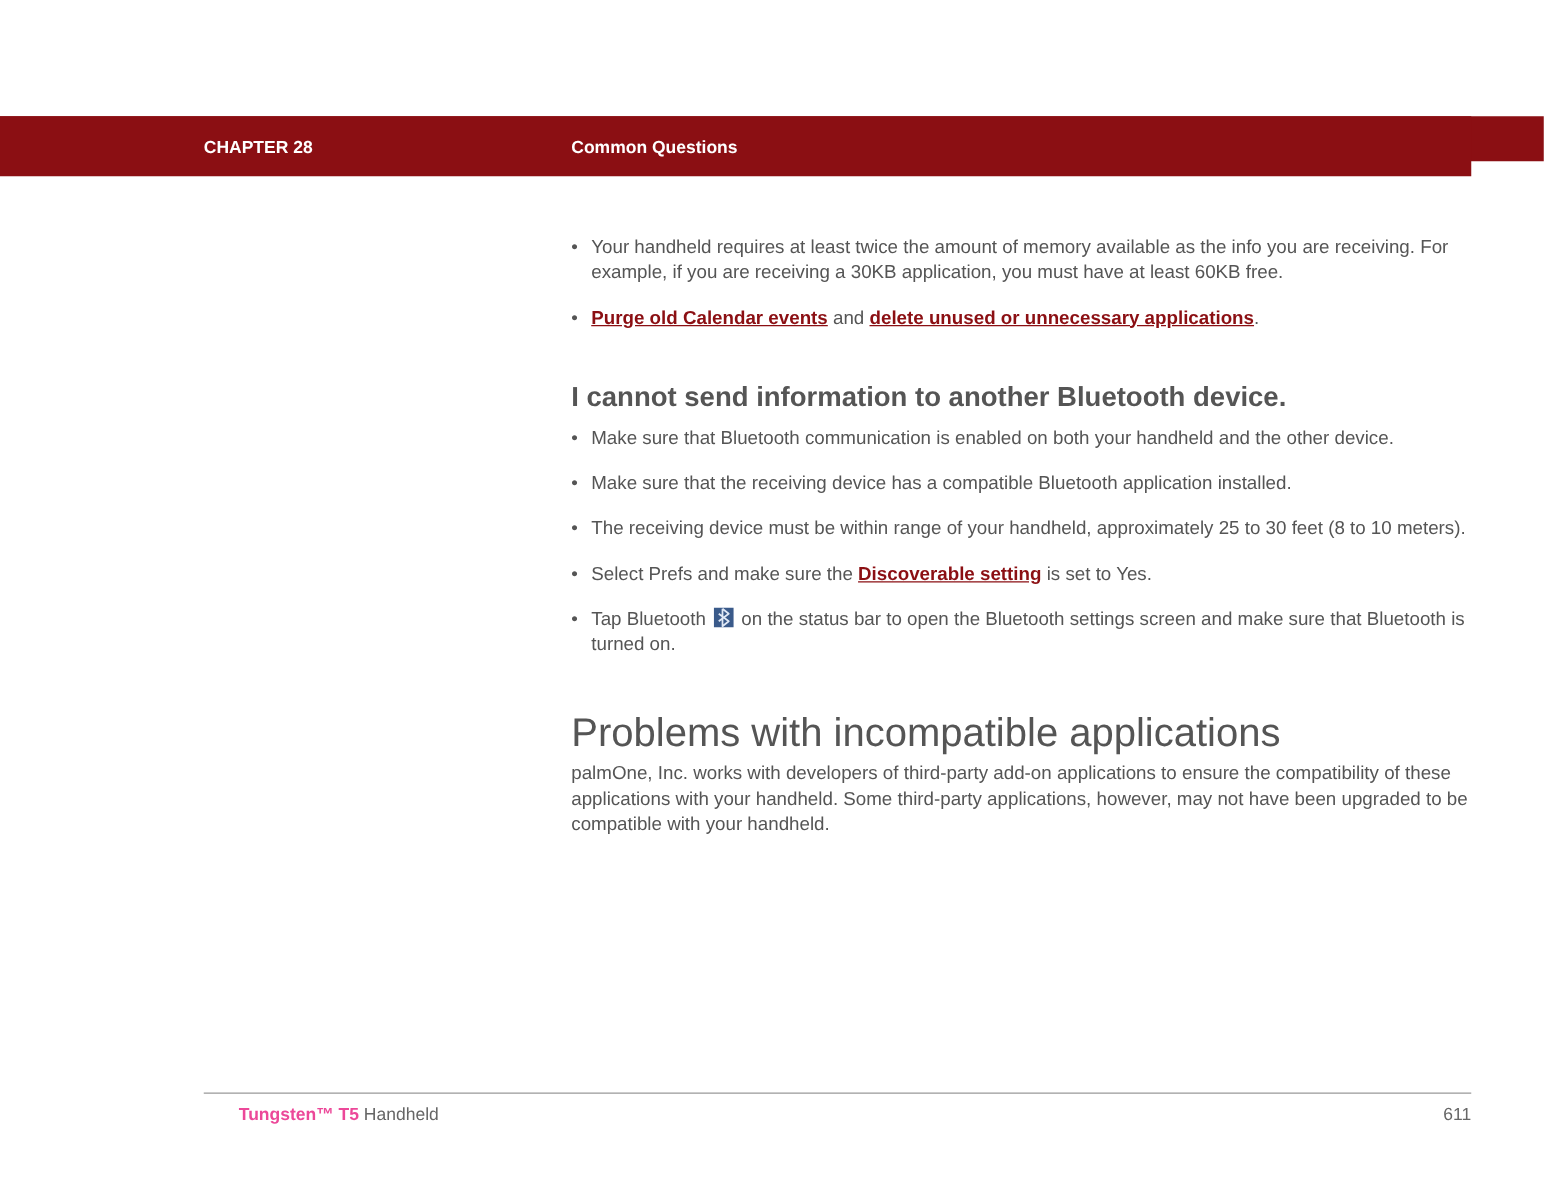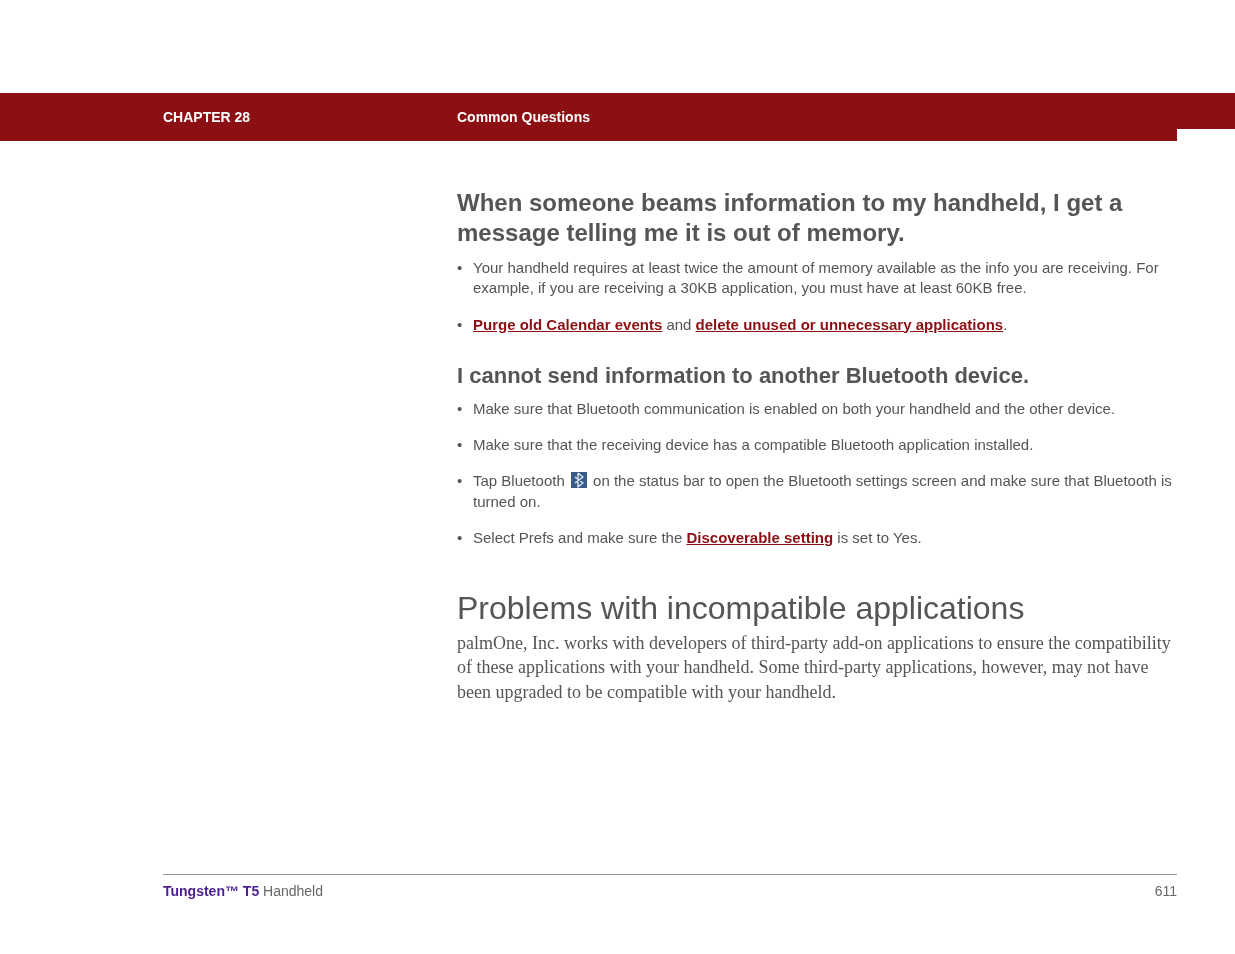--- a/index.html
+++ b/index.html
@@ -44,21 +44,21 @@
     font-size: 24px;
     font-weight: 700;
     color: #555;
     line-height: 1.25;
     margin-bottom: 10px;
   }
   .section-heading {
     font-size: 22px;
     font-weight: 700;
     color: #555;
-    margin-top: 28px;
+    margin-top: 40px;
     margin-bottom: 10px;
   }
   .big-heading {
     font-size: 32px;
     font-weight: 400;
     color: #555;
     margin-top: 42px;
     margin-bottom: 4px;
   }
   ul.bullets { list-style: none; margin-bottom: 8px; }
@@ -71,25 +71,24 @@
     margin-bottom: 16px;
   }
   ul.bullets > li::before {
     content: "•";
     position: absolute;
     left: 0;
     top: 0;
     color: #555;
   }
   .body-para {
-    font-size: 18px;
+    font-size: 15px;
     line-height: 1.35;
     color: #555;
     margin-bottom: 18px;
-    font-family: Liberation Serif, serif;
   }
   .link {
     color: #8b0f13;
     font-weight: 700;
     text-decoration: underline;
   }
   .bt-icon {
     display: inline-block;
     width: 16px;
     height: 16px;
@@ -101,57 +100,57 @@
     left: 163px;
     width: 1014px;
     bottom: 55px;
     border-top: 1px solid #999;
     padding-top: 8px;
     display: flex;
     justify-content: space-between;
     font-size: 14px;
     color: #666;
   }
-  .footer .product strong { font-weight: 700; color: #4c1d95; }
+  .footer .product strong { font-weight: 700; color: #ec4899; margin-left: 28px; }
 </style>
 </head>
 <body>
 
 <div class="header-bar">
   <div class="header-inner">
     <span class="chapter-label">CHAPTER 28</span>
     <span class="section-label">Common Questions</span>
   </div>
 </div>
 
 <div class="content">
 
-  <div class="question-heading">When someone beams information to my handheld, I get a message telling me it is out of memory.</div>
   <ul class="bullets">
     <li>Your handheld requires at least twice the amount of memory available as the info you are receiving. For example, if you are receiving a 30KB application, you must have at least 60KB free.</li>
     <li>
       <a class="link">Purge old Calendar events</a><span> and </span><a class="link">delete unused or unnecessary applications</a><span>.</span>
     </li>
   </ul>
 
   <div class="section-heading">I cannot send information to another Bluetooth device.</div>
   <ul class="bullets">
     <li>Make sure that Bluetooth communication is enabled on both your handheld and the other device.</li>
     <li>Make sure that the receiving device has a compatible Bluetooth application installed.</li>
+    <li>The receiving device must be within range of your handheld, approximately 25 to 30 feet (8 to 10 meters).</li>
   </ul>
 
   <ul class="bullets">
+    <li>
+      <span>Select Prefs and make sure the </span><a class="link">Discoverable setting</a><span> is set to Yes.</span>
+    </li>
     <li>
       <span>Tap Bluetooth </span><span class="bt-icon"><svg viewBox="0 0 16 16" width="16" height="16">
             <rect x="0" y="0" width="16" height="16" fill="#3a5a8a"></rect>
             <path d="M 7 1 L 7 15 L 12 11 L 4 5 M 7 1 L 12 5 L 4 11" stroke="#e0e8f5" stroke-width="1.4" fill="none" stroke-linejoin="round"></path>
           </svg></span><span> on the status bar to open the Bluetooth settings screen and make sure that Bluetooth is turned on.</span>
-    </li>
-    <li>
-      <span>Select Prefs and make sure the </span><a class="link">Discoverable setting</a><span> is set to Yes.</span>
     </li>
   </ul>
 
   <div class="big-heading">Problems with incompatible applications</div>
   <div class="body-para">palmOne, Inc. works with developers of third-party add-on applications to ensure the compatibility of these applications with your handheld. Some third-party applications, however, may not have been upgraded to be compatible with your handheld.</div>
 
 </div>
 
 <div class="footer">
   <span class="product">

